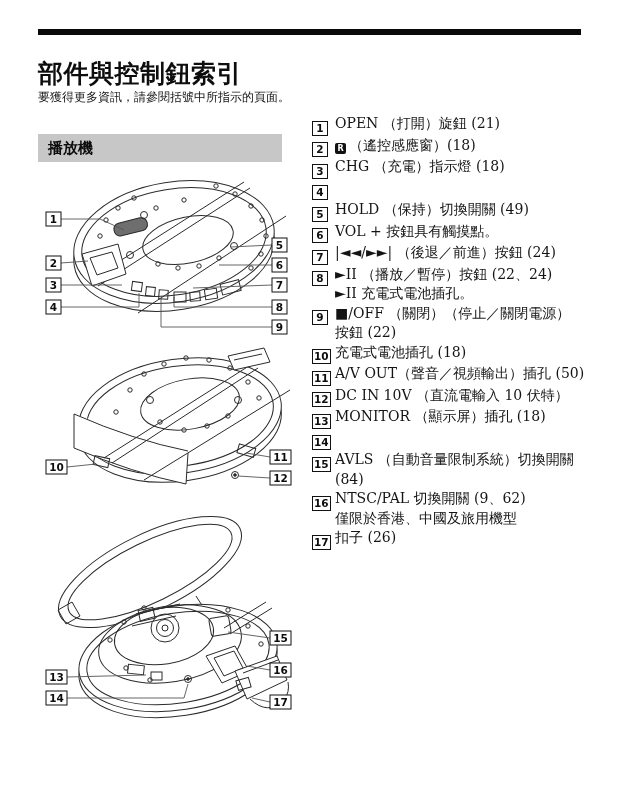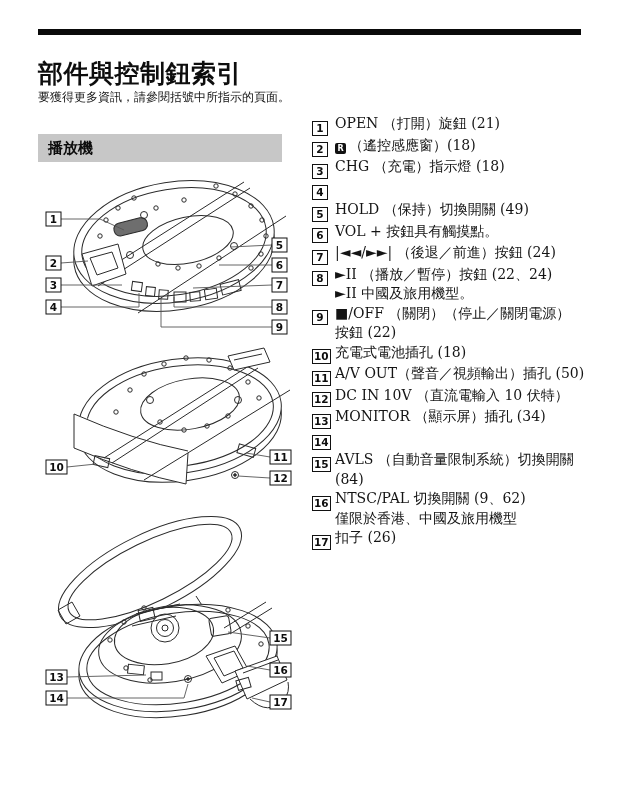--- a/index.html
+++ b/index.html
@@ -301,21 +301,21 @@
     <div class="li-row">
       <span class="badge-wrap"><span class="num-box">7</span></span>
       <div class="li-text">
         <div class="line">|◄◄/►►| （後退／前進）按鈕 (24)</div>
       </div>
     </div>
     <div class="li-row">
       <span class="badge-wrap"><span class="num-box">8</span></span>
       <div class="li-text">
         <div class="line">►II （播放／暫停）按鈕 (22、24)</div>
-        <div class="line">►II 中國及旅用機型。</div>
+        <div class="line">►II 充電式電池插孔。</div>
       </div>
     </div>
     <div class="li-row">
       <span class="badge-wrap"><span class="num-box">9</span></span>
       <div class="li-text">
         <div class="line">■/OFF （關閉）（停止／關閉電源）</div>
         <div class="line">按鈕 (22)</div>
       </div>
     </div>
     <div class="li-row">
@@ -332,21 +332,21 @@
     </div>
     <div class="li-row">
       <span class="badge-wrap"><span class="num-box">12</span></span>
       <div class="li-text">
         <div class="line">DC IN 10V （直流電輸入 10 伏特）</div>
       </div>
     </div>
     <div class="li-row">
       <span class="badge-wrap"><span class="num-box">13</span></span>
       <div class="li-text">
-        <div class="line">MONITOR （顯示屏）插孔 (34)</div>
+        <div class="line">MONITOR （顯示屏）插孔 (18)</div>
       </div>
     </div>
     <div class="li-row">
       <span class="badge-wrap"><span class="num-box">14</span></span>
     </div>
     <div class="li-row">
       <span class="badge-wrap"><span class="num-box">15</span></span>
       <div class="li-text">
         <div class="line">AVLS （自動音量限制系統）切換開關</div>
         <div class="line">(84)</div>

